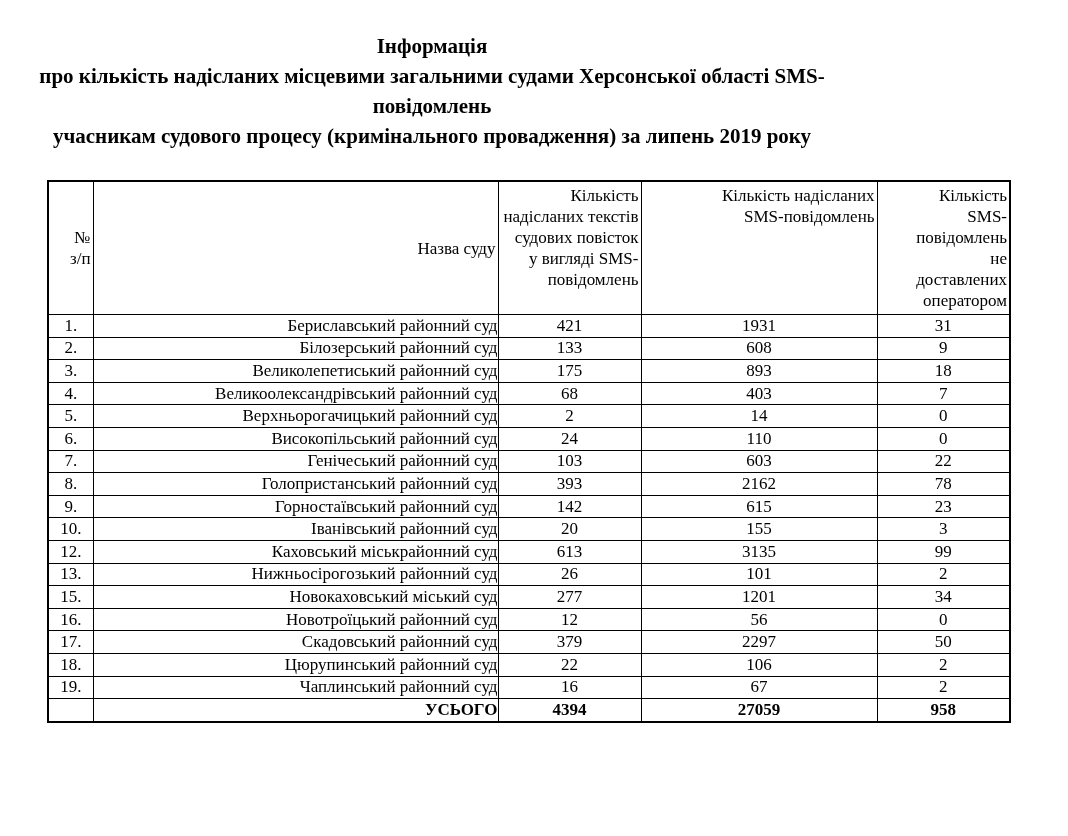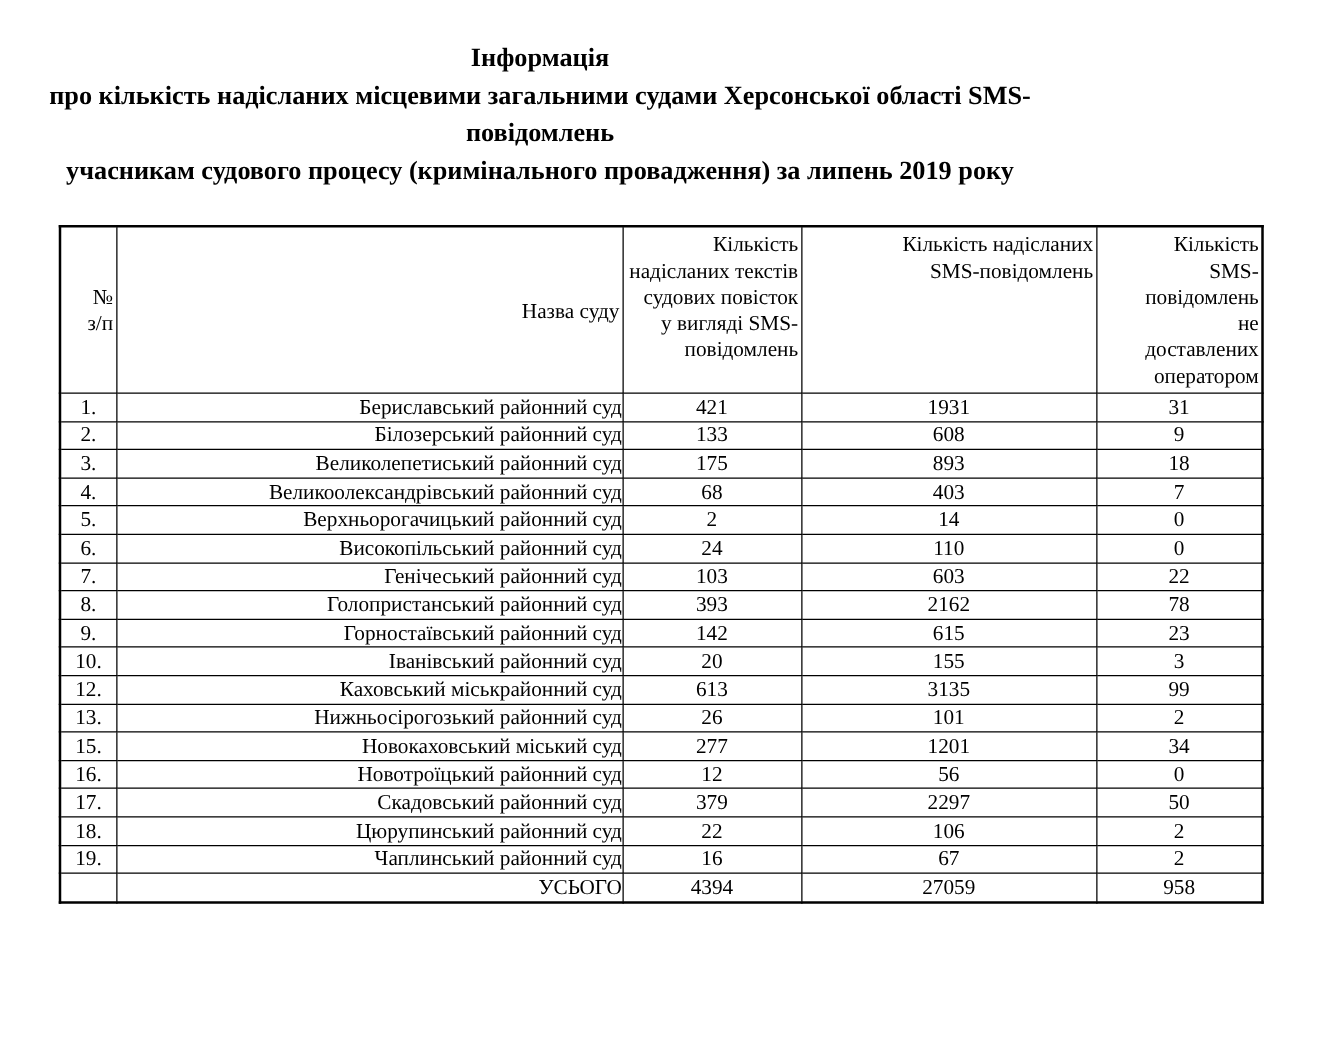--- a/index.html
+++ b/index.html
@@ -39,21 +39,21 @@
   .report thead th.v-mid{vertical-align:middle;}
   .report tbody td{
     height:21.6px;
     line-height:18px;
     padding:0;
     vertical-align:middle;
   }
   .c-num{text-align:center;}
   .c-name{text-align:right;padding-left:8px !important;}
   .c-val{text-align:center;}
-  tr.total-row td{font-weight:normal;}
+  tr.total-row td{font-weight:bold;}
 </style>
 </head>
 <body>
 
 <div class="page">
 
   <div class="title">
     <div class="tline">Інформація</div>
     <div class="tline">про кількість надісланих місцевими загальними судами Херсонської області  SMS-</div>
     <div class="tline">повідомлень</div>

